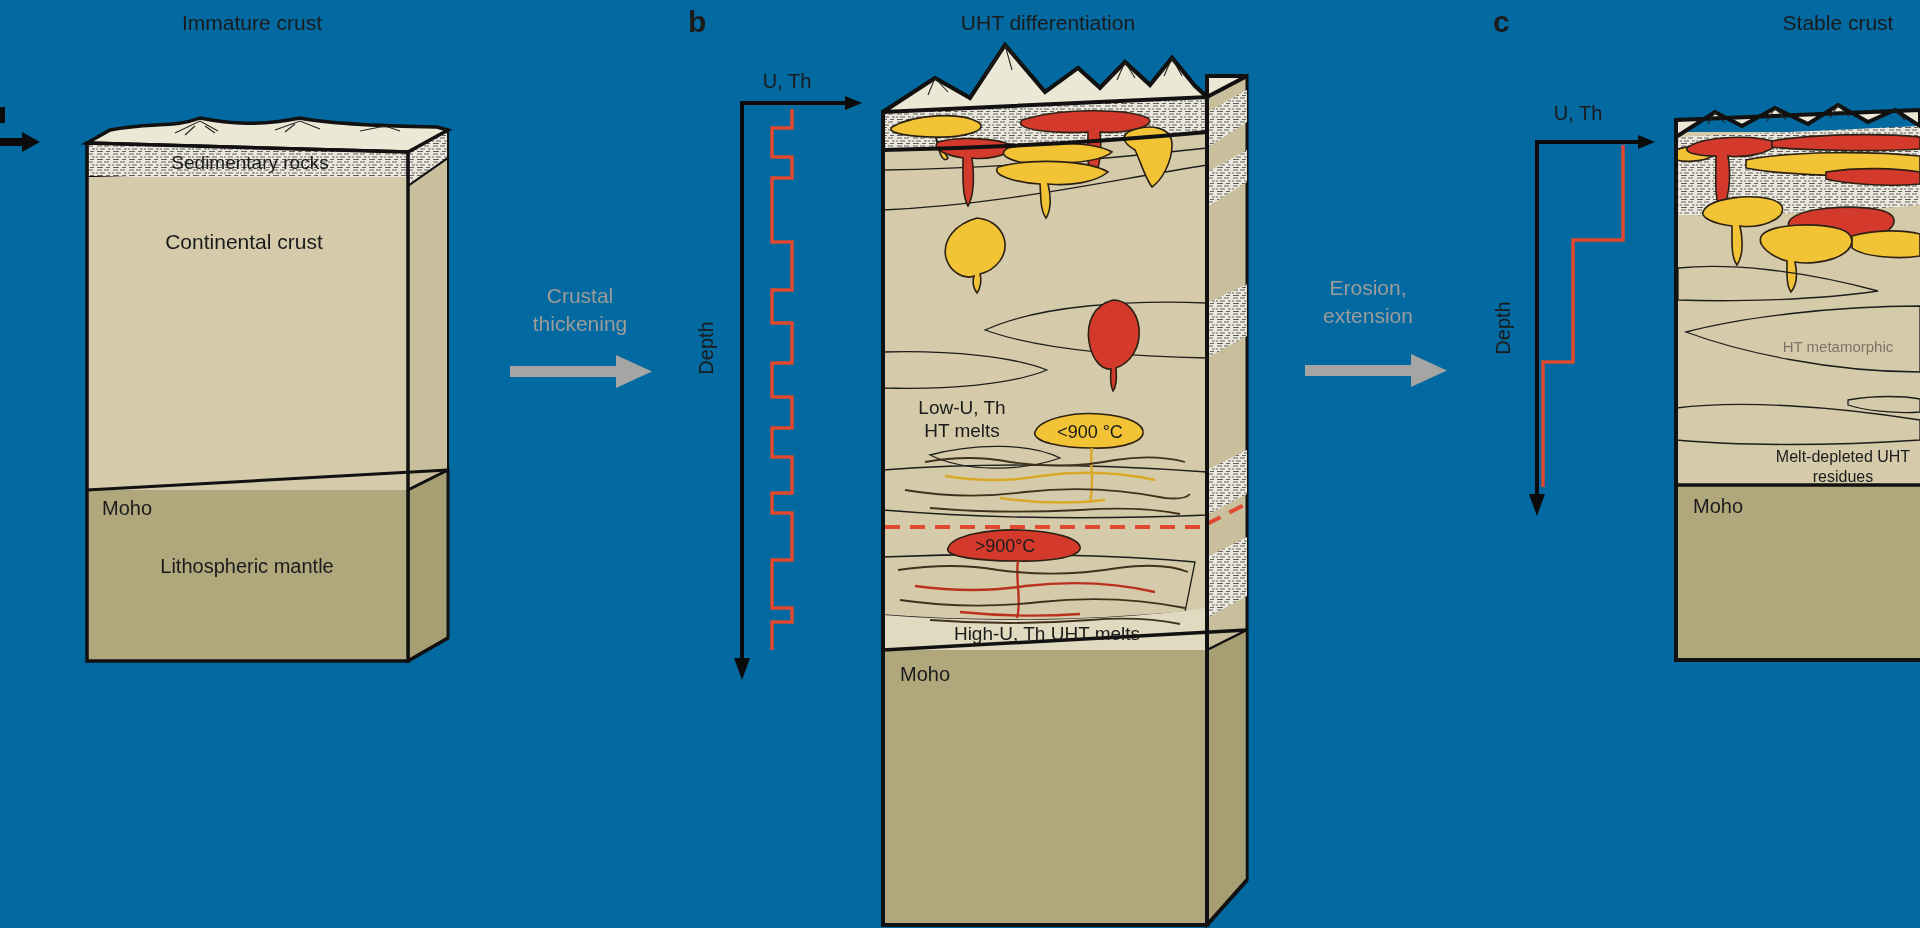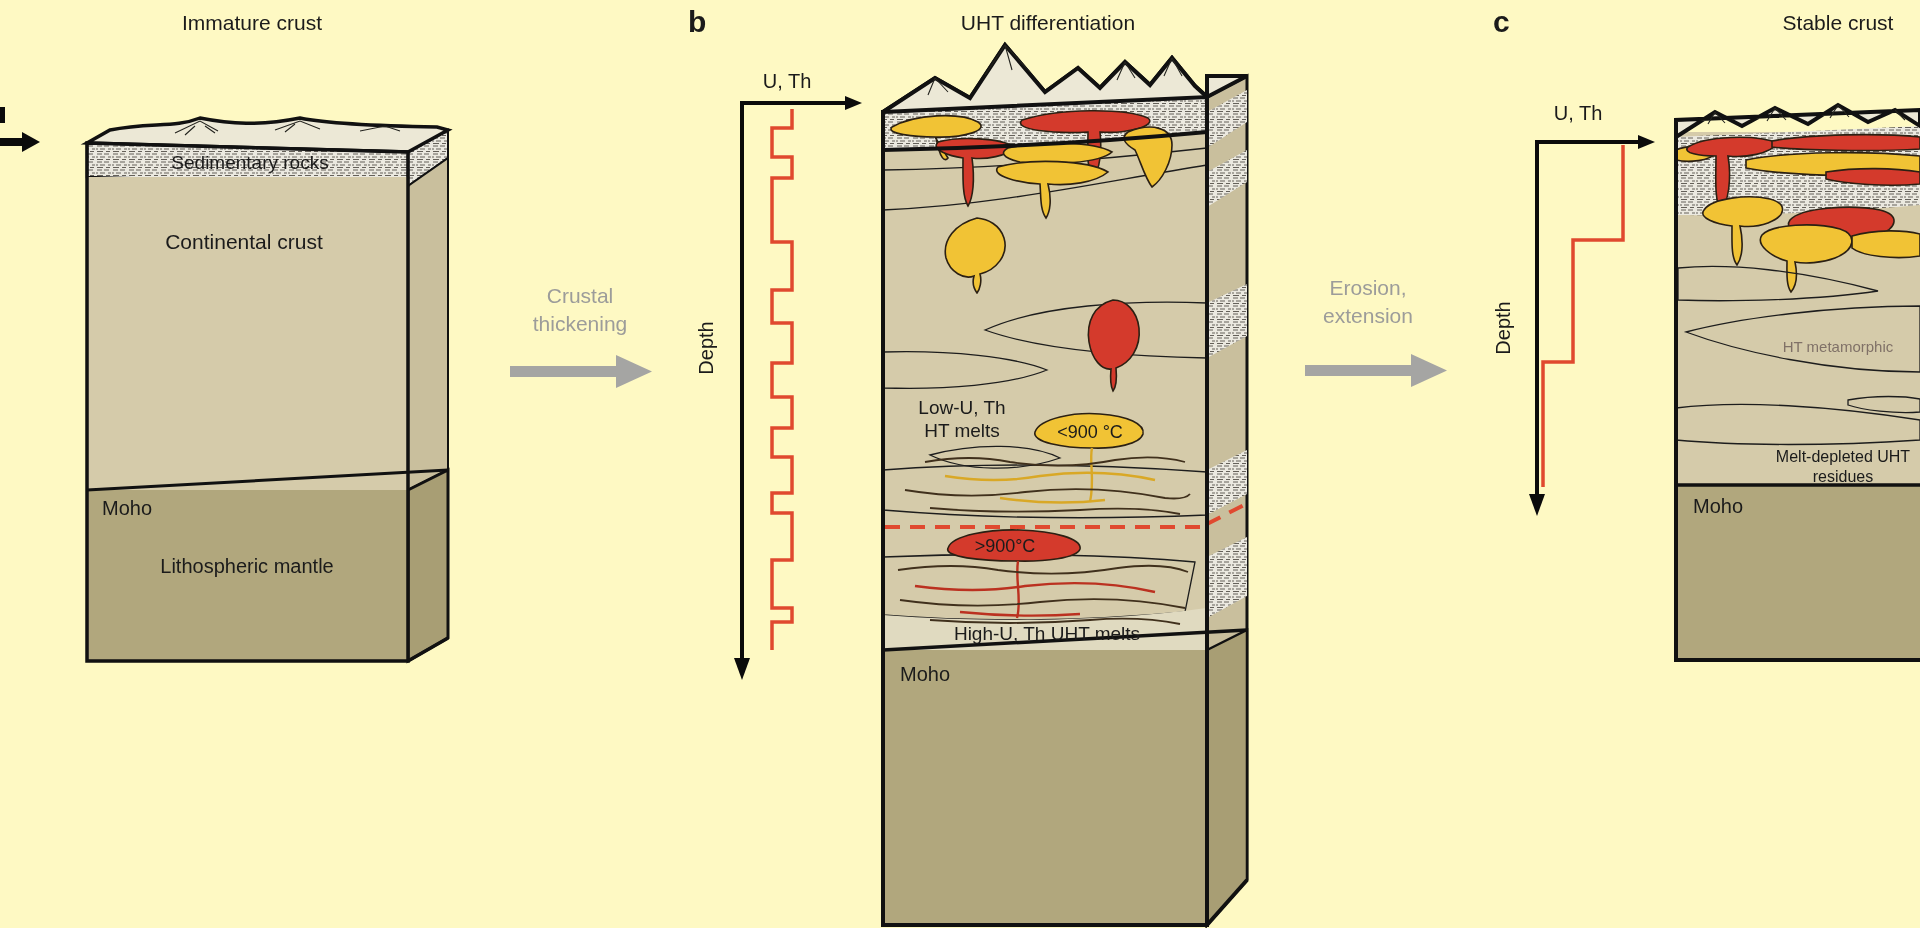--- a/index.html
+++ b/index.html
@@ -1,16 +1,16 @@
 <!DOCTYPE html>
 <html><head>
 <meta charset="utf-8">
 <style>
   html,body{margin:0;padding:0;background:#ffffff;}
-  .stage{position:relative;width:1920px;height:928px;background:#fef9c3;overflow:hidden;
+  .stage{position:relative;width:1920px;height:928px;background:#0369a1;overflow:hidden;
          font-family:"Liberation Sans", sans-serif;}
   svg{display:block;}
   text{font-family:"Liberation Sans", sans-serif;fill:#1b1b1b;}
   .panel-letter{font-size:30px;font-weight:bold;}
   .panel-title{font-size:21px;}
   .axis-label{font-size:20px;}
   .layer-label{font-size:19px;}
   .small-label{font-size:18px;}
   .tiny-label{font-size:16px;}
   .moho-label{font-size:20px;}

